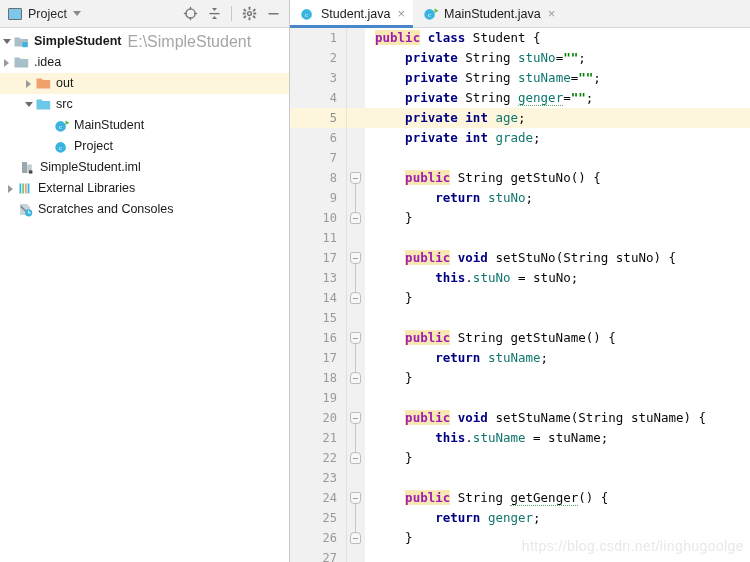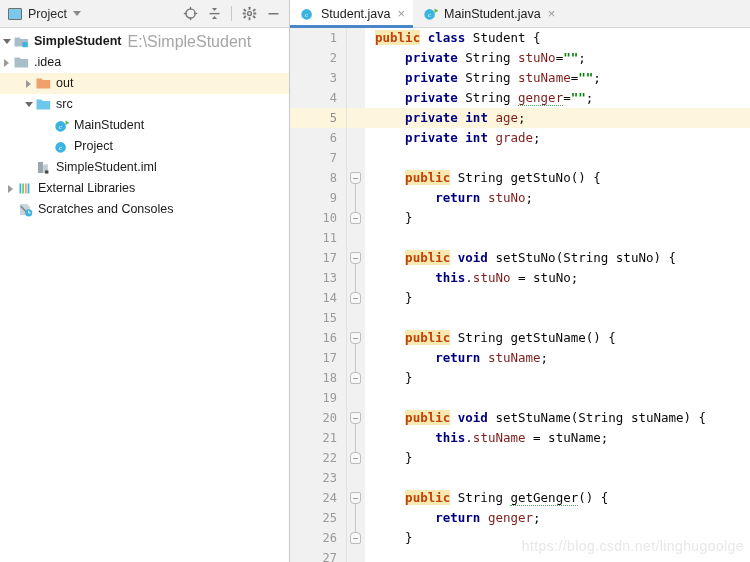--- a/index.html
+++ b/index.html
@@ -97,22 +97,22 @@
     font-family: "DejaVu Sans Mono", monospace; font-size: 12.5px;
   }
   .ln-row { text-align: right; padding-right: 9px; color: #9a9a9a; font-size: 12px; }
   .ln-row.cur { background: #fdf6dd; color: #8f8f8f; }
   .code-row { padding-left: 10px; white-space: pre; color: #080808; }
   .code-row.cur { background: #fdf6dd; }
   .fold-row.cur { background: #fdf6dd; }
 
   
   .kw { color: #000080; font-weight: bold; }
-  .kw-hl { color: #c2410c; font-weight: bold; background: #f7e9b1; }
-  .fld { color: #7f1d1d; }
+  .kw-hl { color: #a21caf; font-weight: bold; background: #f7e9b1; }
+  .fld { color: #0f766e; }
   .str { color: #008000; font-weight: bold; }
   .plain { color: #080808; }
   .typo { border-bottom: 1px dotted #5aa85a; }
 
   
   .fold-line {
     position: absolute; left: 8px; width: 1px; background: #c8c8c8;
   }
   .fold-mark {
     position: absolute; left: 3px; width: 11px; height: 12px;
@@ -246,21 +246,21 @@
         <div class="tree-row" style="padding-left: 40px;">
           <span class="twisty"></span>
           <span class="ticon">
             <svg width="16" height="14" viewBox="0 0 17 14">
               <circle cx="7" cy="7.4" r="5.6" fill="#39b3e0"></circle>
               <text x="7" y="10.4" font-size="7.5" font-family="serif" fill="#ffffff" text-anchor="middle">c</text>
             </svg>
           </span>
           <span class="tlabel">Project</span>
         </div>
-        <div class="tree-row" style="padding-left: 22px;">
+        <div class="tree-row" style="padding-left: 6px;">
           <span class="twisty"></span>
           <span class="ticon">
             <svg width="15" height="14" viewBox="0 0 15 14">
               <rect x="2" y="1" width="5" height="11" fill="#9aa7ad"></rect>
               <rect x="7.2" y="3.5" width="4.6" height="8.5" fill="#c2cdd2"></rect>
               <rect x="9" y="9.4" width="3.4" height="3.2" fill="#4a4a4a"></rect>
             </svg>
           </span>
           <span class="tlabel">SimpleStudent.iml</span>
         </div>

